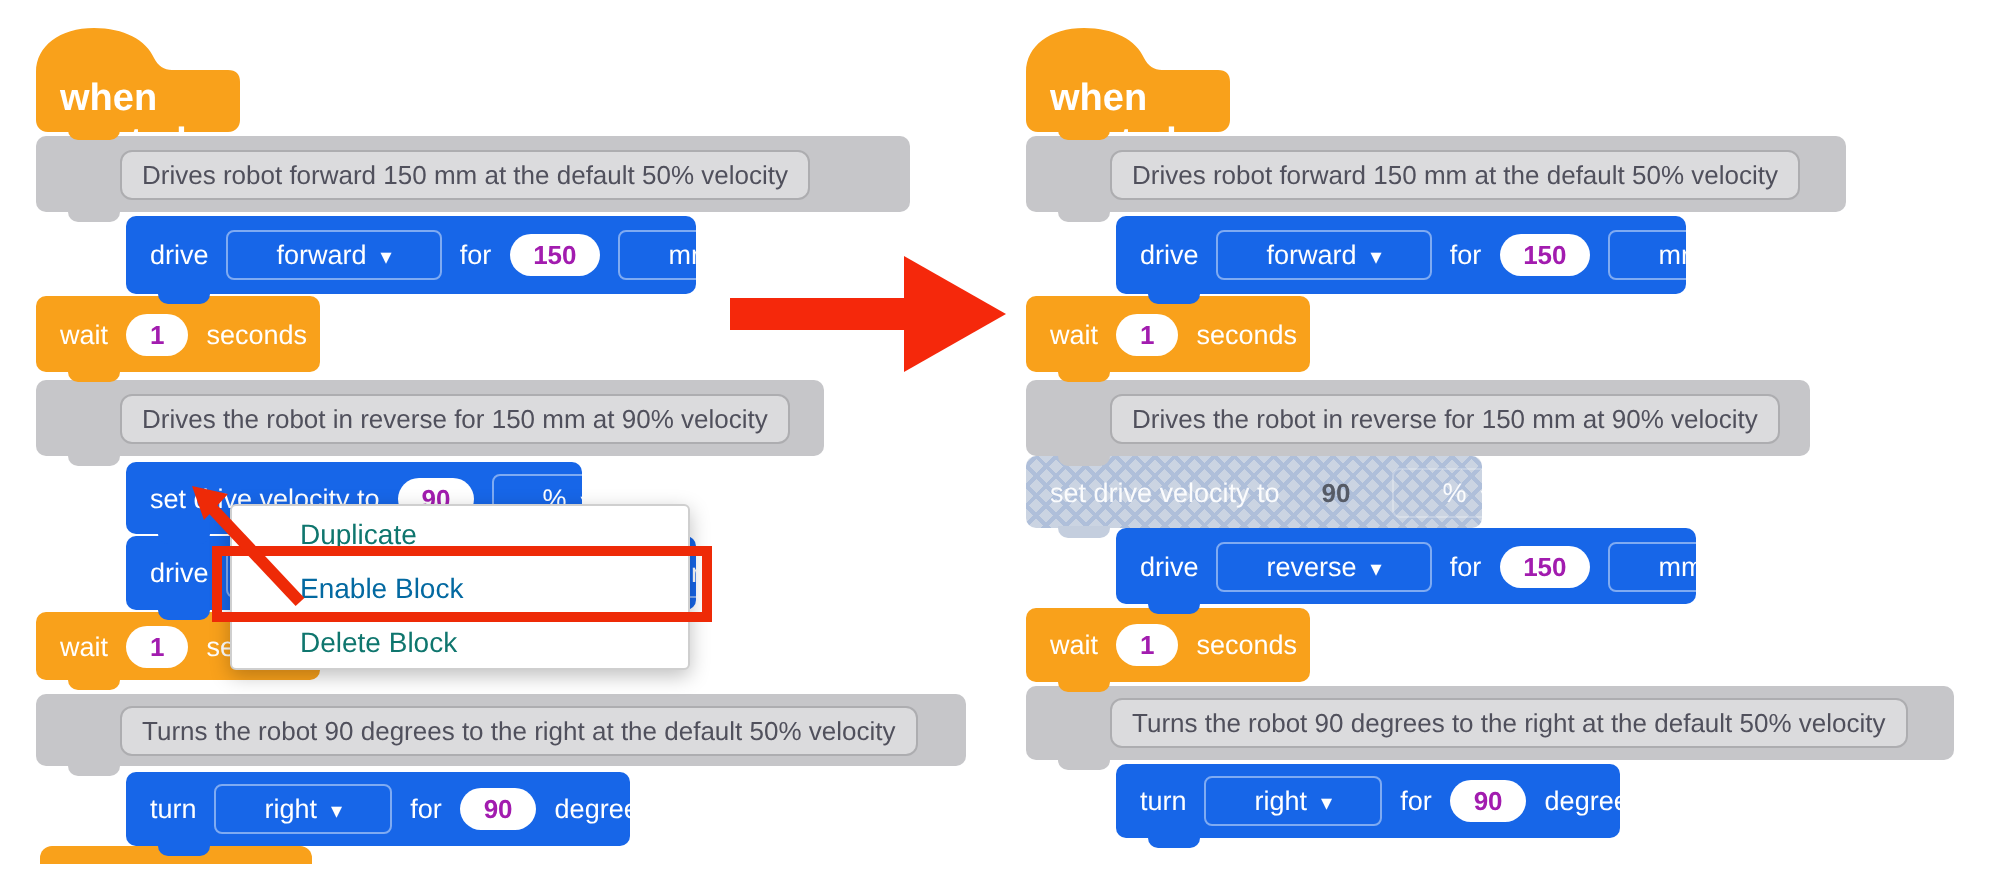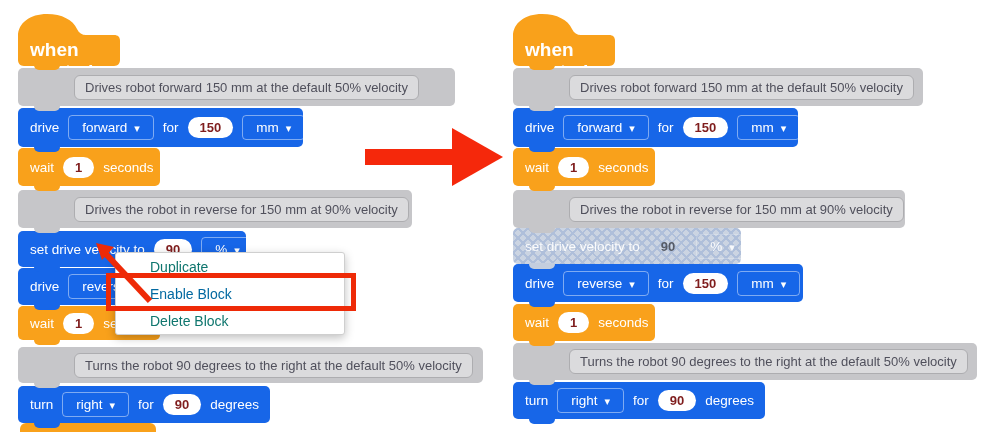--- a/index.html
+++ b/index.html
@@ -8,53 +8,53 @@
   .panel{position:absolute;top:0;width:500px;height:445px;}
   #panel-left{left:0;}
   #panel-right{left:495px;}
 
   
   .blk{position:absolute;border-radius:5px;display:flex;align-items:center;gap:9px;
        padding:0 12px;color:#fff;font-size:13.5px;font-weight:500;box-sizing:border-box;
        white-space:nowrap;}
   .tab{position:absolute;left:16px;bottom:-5px;width:26px;height:6px;
        border-radius:0 0 5px 5px;z-index:2;}
-  .b-blue{background:#1766E8;}        .b-blue>.tab{background:#1766E8;}
+  .b-blue{background:#1766E8;margin-left:45px;}        .b-blue>.tab{background:#1766E8;}
   .b-org{background:#F9A11B;}         .b-org>.tab{background:#F9A11B;}
   .b-gray{background:#C6C6C9;}        .b-gray>.tab{background:#C6C6C9;}
   .b-dis{background-color:#CBD4E2;
          background-image:
            repeating-linear-gradient(45deg,#AFBFDA 0 2px,transparent 2px 7px),
            repeating-linear-gradient(-45deg,#AFBFDA 0 2px,transparent 2px 7px);
          color:rgba(255,255,255,0.92);}
   .b-dis>.tab{background:#C4CEDE;}
 
   
   .dd{display:flex;align-items:center;gap:7px;border:1px solid rgba(255,255,255,0.45);
-      border-radius:4px;padding:4px 13px;justify-content:center;}
+      border-radius:4px;padding:4px 24px;justify-content:center;}
   .caret::after{content:"▾";font-size:11px;line-height:1;}
   .dd.ghost{border-color:rgba(255,255,255,0.25);}
 
   
-  .oval{background:#fff;color:#7f1d1d;border-radius:14px;padding:4px 12px;
+  .oval{background:#fff;color:#a21caf;border-radius:14px;padding:4px 12px;
         font-size:13px;font-weight:700;line-height:1;}
   .oval.ghost{background:transparent;color:#565B66;}
 
   .play{margin-left:2px;}
   .play::after{content:"▶";font-size:12px;line-height:1;}
   .b-dis .play::after,.b-dis .caret::after{color:rgba(255,255,255,0.85);}
 
   
   .hat{position:absolute;left:18px;top:14px;width:102px;height:52px;}
   .hat svg{display:block;}
   .hat .hat-label{position:absolute;left:12px;top:25px;color:#fff;font-size:19px;font-weight:700;}
   .hat .tab{bottom:-4px;}
 
   
-  .cmtbar{padding-left:56px;}
+  .cmtbar{padding-left:42px;}
   .cmt{background:#DBDBDD;border:1px solid #ADADB0;border-radius:6px;color:#50505C;
        font-size:13px;font-weight:500;padding:4px 10px;white-space:nowrap;}
 
   
   .menu{position:absolute;left:115px;top:252px;width:230px;background:#fff;
         border:1px solid #CFCFCF;border-radius:3px;box-shadow:0 3px 10px rgba(0,0,0,0.25);
         z-index:10;box-sizing:border-box;}
   .mi{height:27px;display:flex;align-items:center;padding-left:34px;
       font-size:14px;color:#0f766e;}
   .mi.hl{background:#D8E6F7;}

